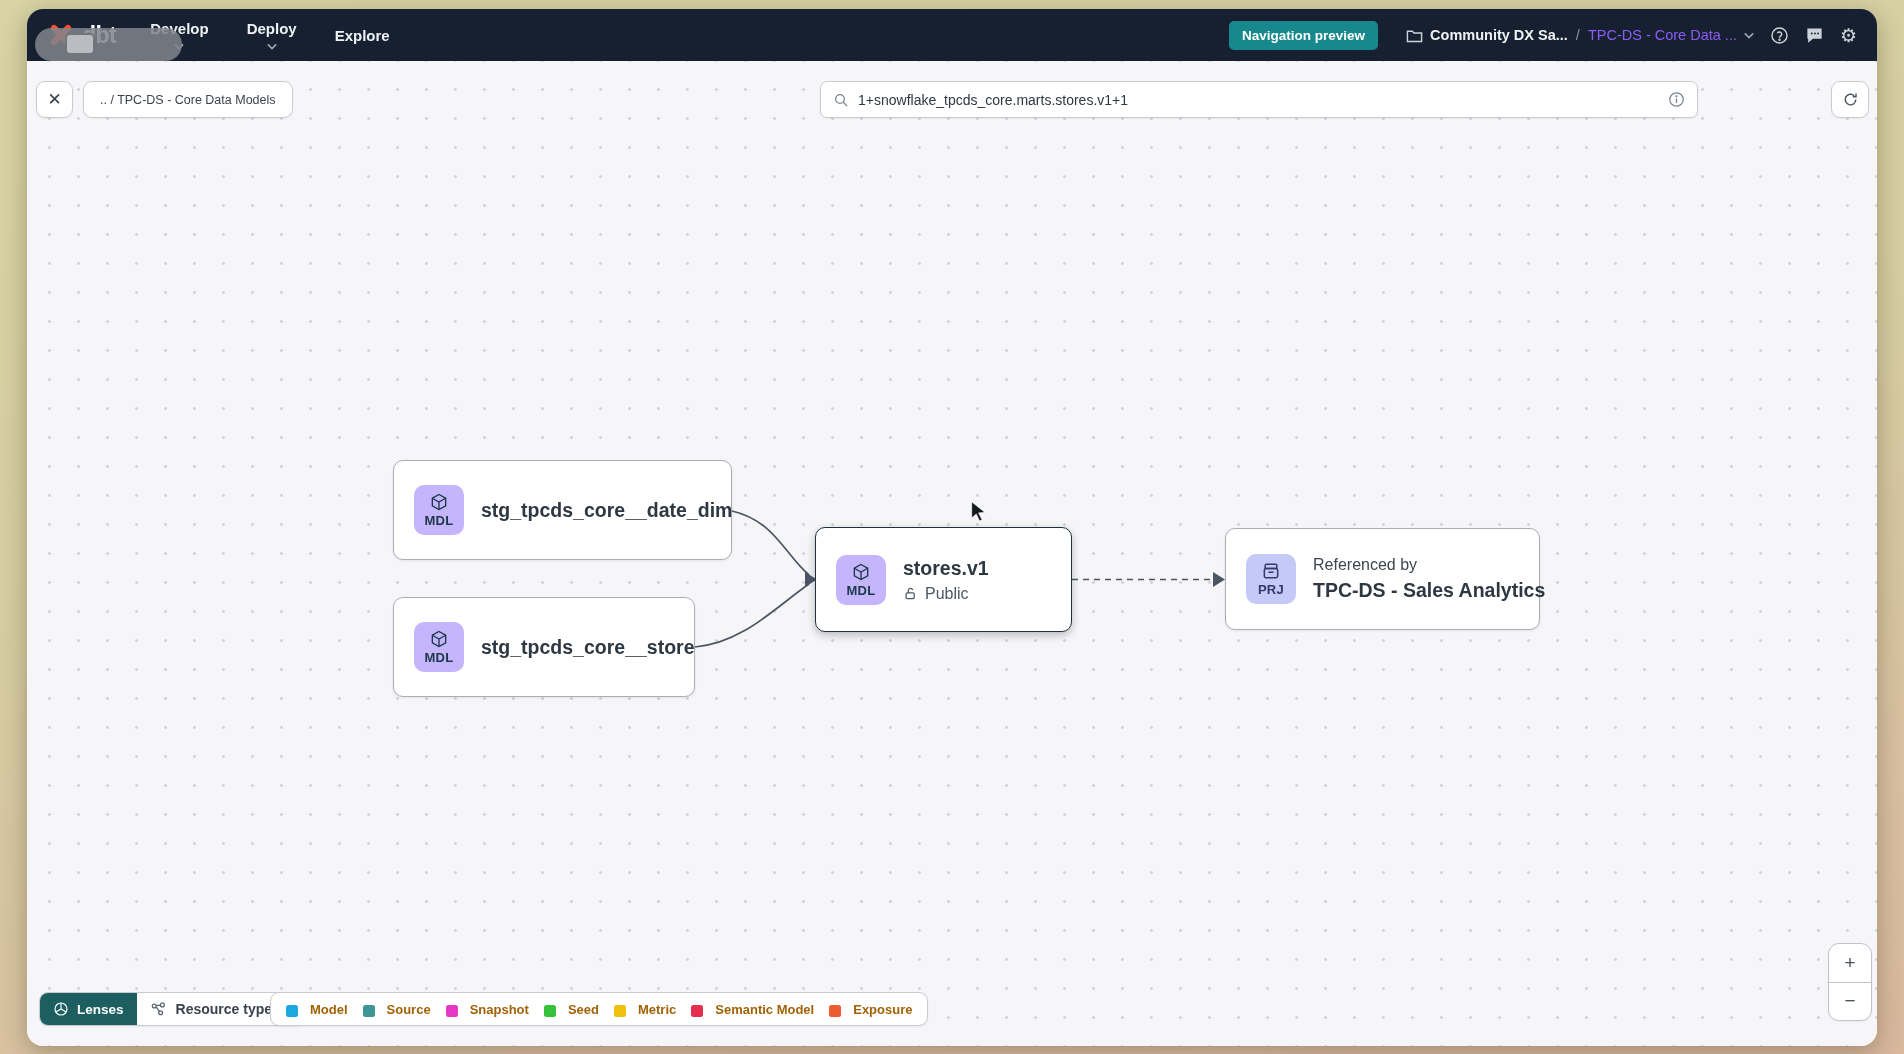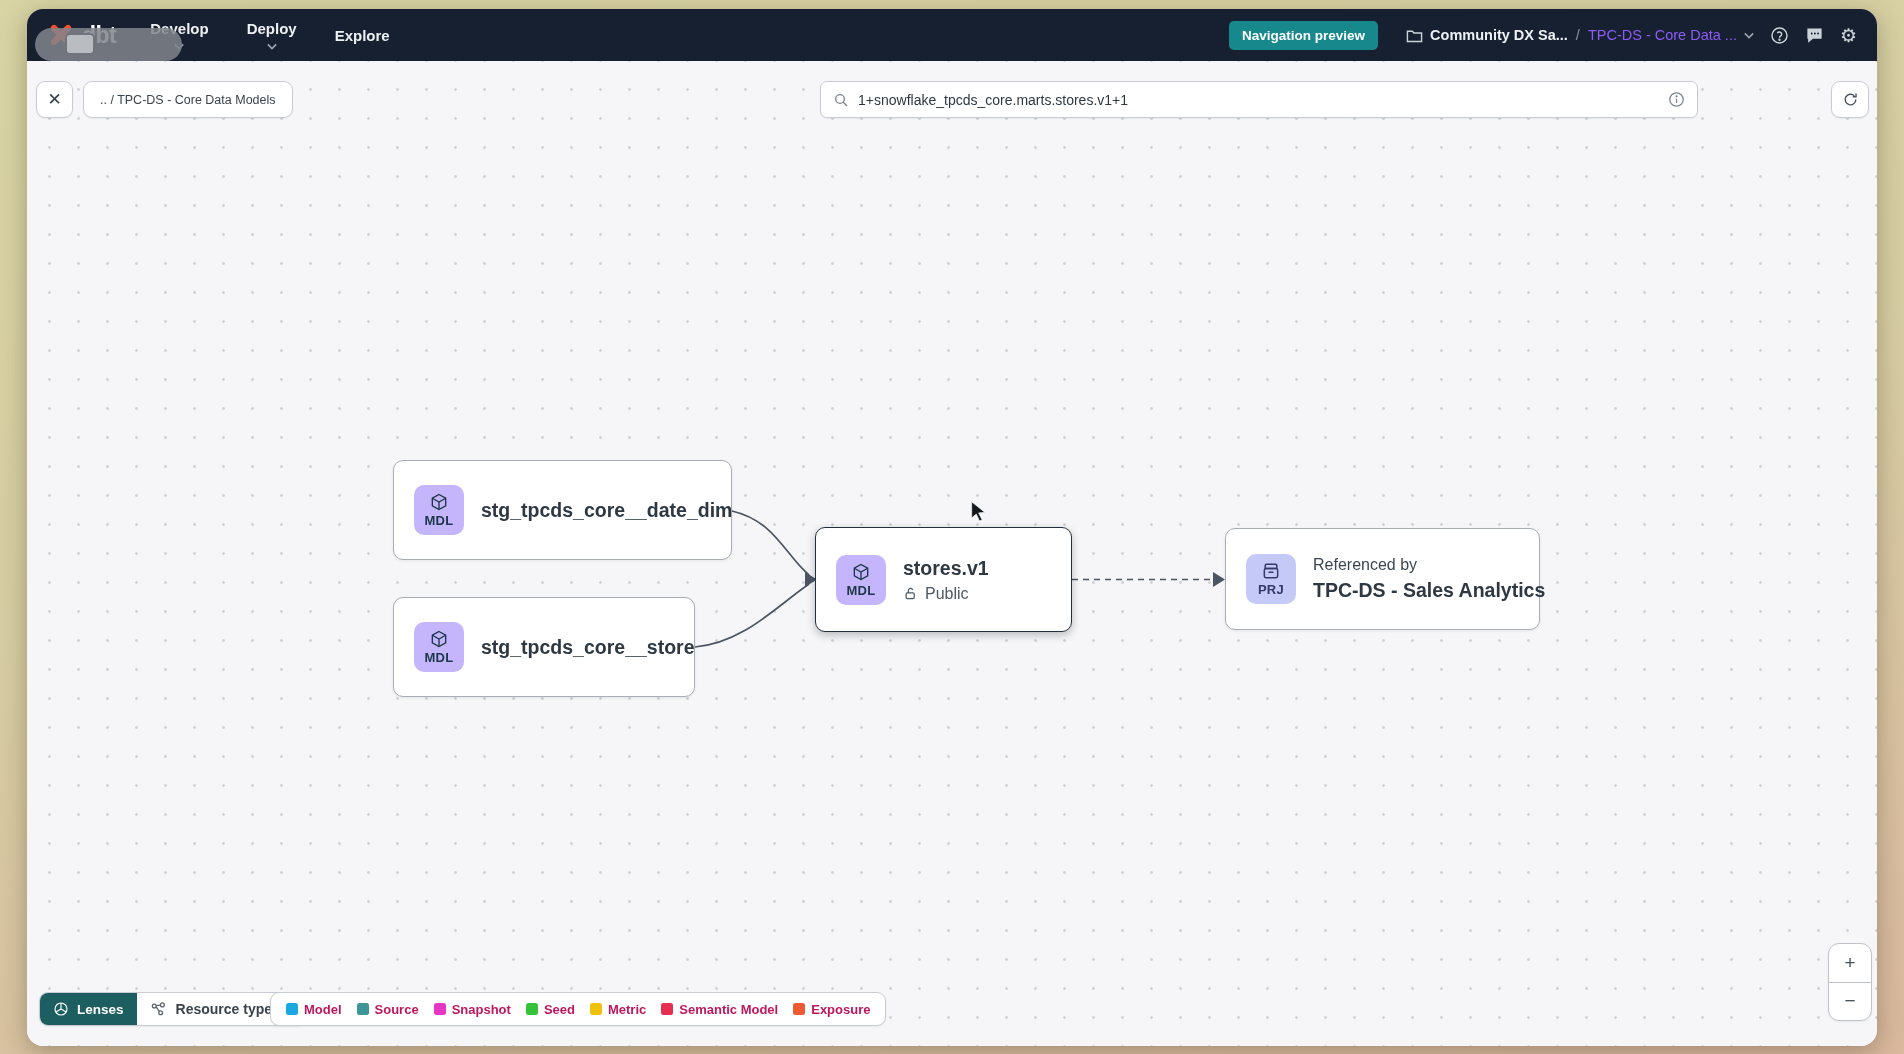--- a/index.html
+++ b/index.html
@@ -88,22 +88,22 @@
   .lens-group { position:absolute; left:12px; top:931px; height:34px; display:flex;
     border:1px solid #c8ccd2; border-radius:9px; overflow:hidden; background:#fff;
     box-shadow:0 1px 2px rgba(20,30,40,.06); }
   .lenses-btn { background:#1d5f61; color:#fff; display:flex; align-items:center; gap:8px;
     padding:0 13px; font-size:13.5px; font-weight:700; cursor:pointer; }
   .restype-btn { display:flex; align-items:center; gap:9px; padding:0 13px; font-size:14px;
     font-weight:600; color:#3a434d; cursor:pointer; }
   .legend-box { position:absolute; left:243px; top:931px; height:34px; background:#fff;
     border:1px solid #c8ccd2; border-radius:9px; display:flex; align-items:center;
     gap:15px; padding:0 15px; box-shadow:0 1px 2px rgba(20,30,40,.06); }
-  .legend-item { display:flex; align-items:center; gap:6px; font-size:13px; font-weight:600;
-    color:#be185d; white-space:nowrap; }
+  .legend-item { display:flex; align-items:flex-end; gap:12px; font-size:13px; font-weight:600;
+    color:#a16207; white-space:nowrap; }
   .swatch { width:12px; height:12px; border-radius:2.5px; display:inline-block; }
   .zoomctl { position:absolute; left:1801px; top:882px; width:44px; height:78px; background:#fff;
     border:1px solid #c0c4ca; border-radius:11px; display:flex; flex-direction:column;
     overflow:hidden; box-shadow:0 1px 2px rgba(20,30,40,.06); }
   .zoomctl button { flex:1; border:none; background:transparent; font-size:19px; color:#4a545e;
     cursor:pointer; font-family:"Liberation Sans",sans-serif; }
   .zoomctl .divider { height:1px; background:#c0c4ca; }
   svg { display:block; }
 </style>
 </head>

